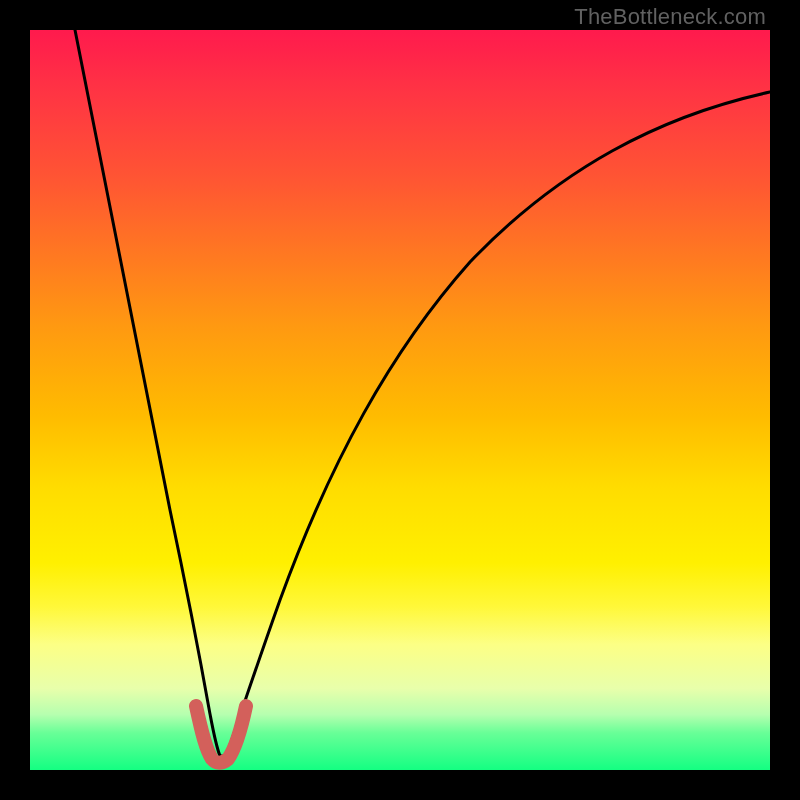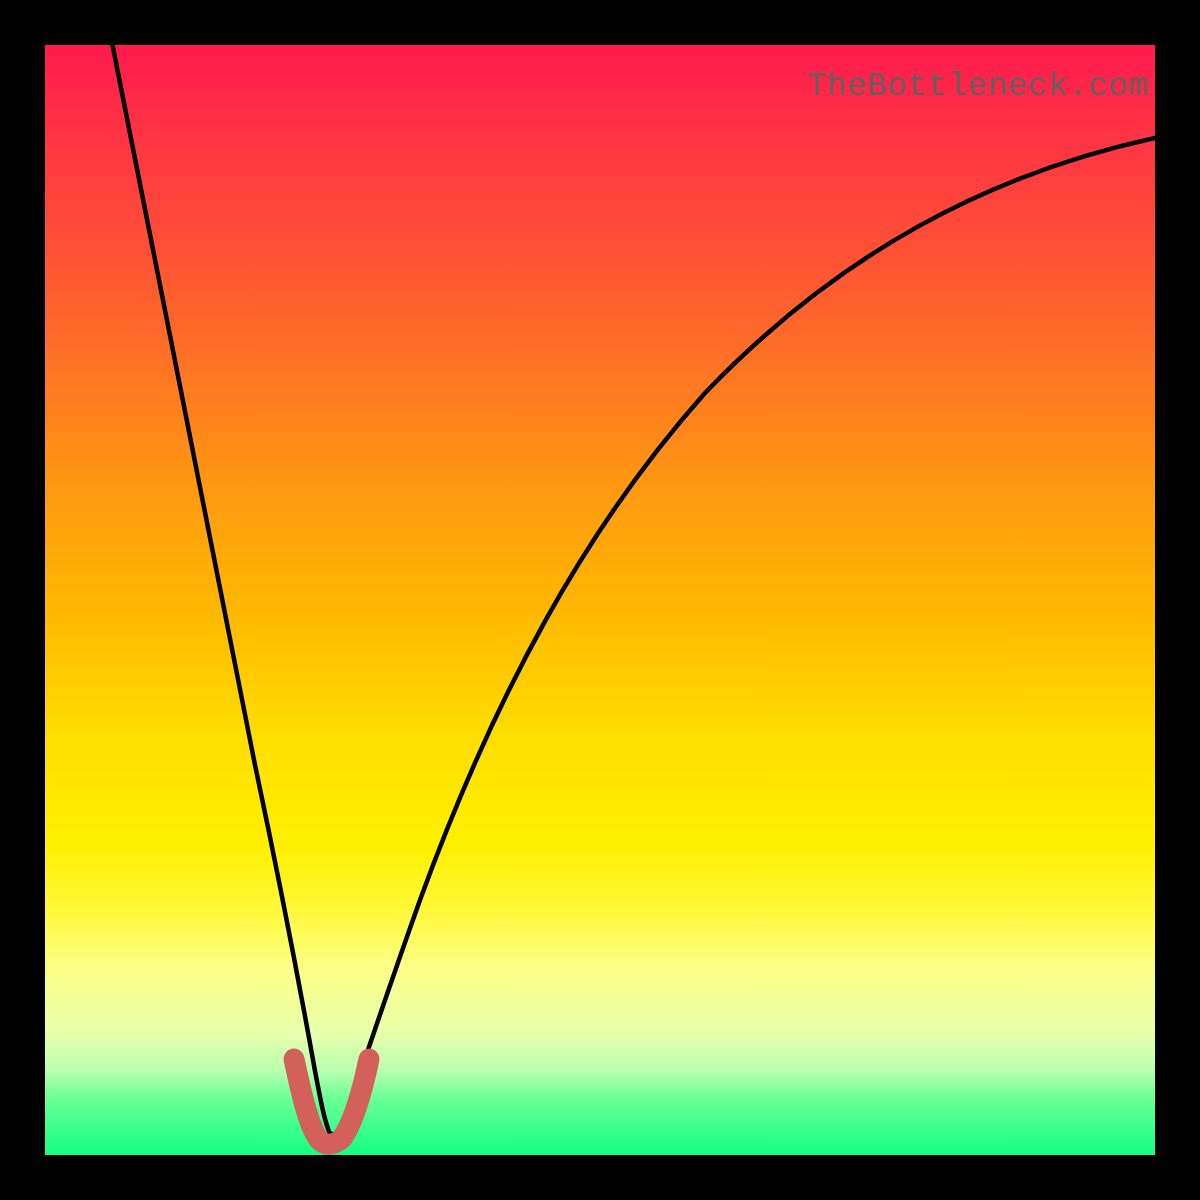--- a/index.html
+++ b/index.html
@@ -38,26 +38,25 @@
       #e8ffab 89%,
       #b6ffaf 92.5%,
       #68ff97 95%,
       #14ff82 100%
     );
   }
   .watermark {
     position: absolute;
     top: 4px;
     right: 34px;
-    font-family: Liberation Mono, monospace;
+    font-family: Liberation Sans, sans-serif;
     font-size: 22px;
     font-weight: 500;
     color: #616161;
     letter-spacing: 0.2px;
-    margin-top: 41px;
   }
   svg.curve {
     position: absolute;
     top: 0;
     left: 0;
     width: 740px;
     height: 740px;
   }
 </style>
 </head>

